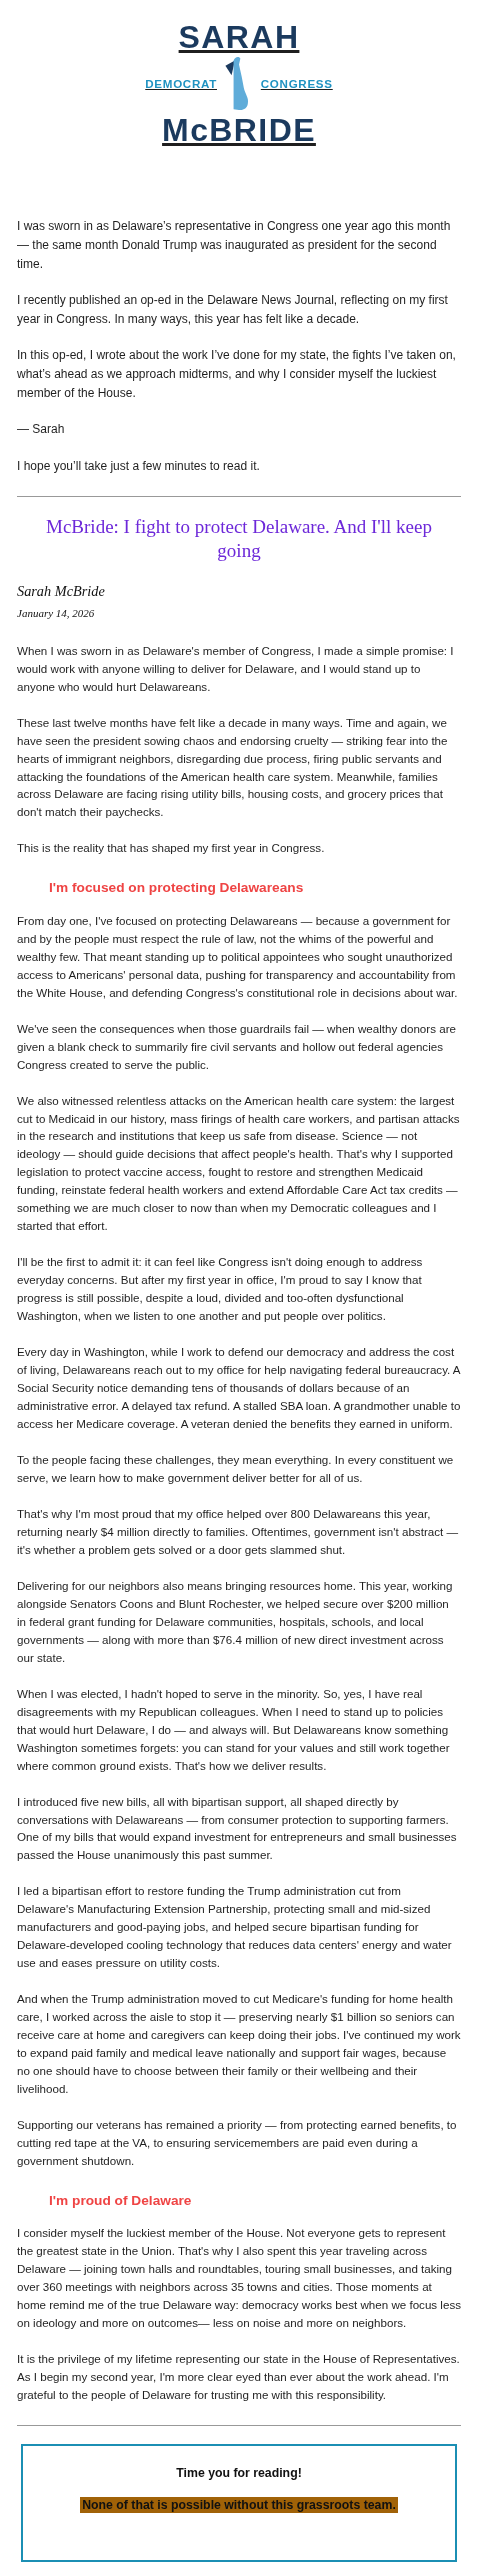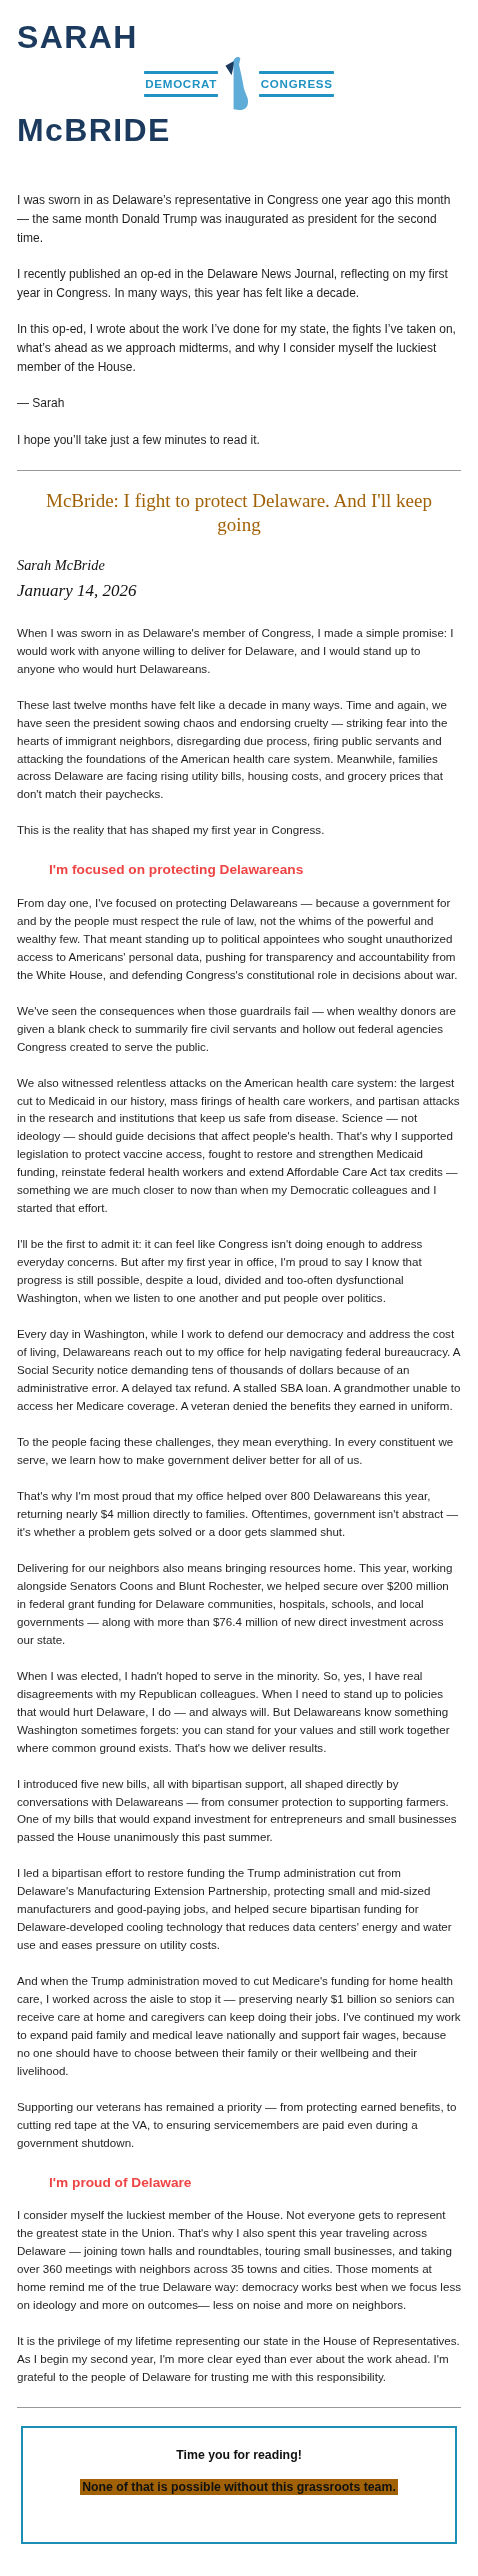--- a/index.html
+++ b/index.html
@@ -1,38 +1,38 @@
 <!DOCTYPE html>
 <html style="font-size:11px"><head>
 <meta charset="utf-8">
 <style>
   html,body{margin:0;padding:0;background:#ffffff;}
   body{width:478px;font-family:"Liberation Sans",sans-serif;color:#1f1f1f;}
   .email{width:444px;margin:0 auto;padding:20.5px 0 27px 0;}
 
   
-  .logo{width:100%;margin-bottom:44px;}
+  .logo{width:100%;text-align:center;margin-bottom:70px;text-decoration:underline;}
   .logo-top,.logo-bottom{font-weight:800;color:#1b3a5e;font-size:32px;letter-spacing:1.4px;line-height:1.05;}
   .logo-mid{display:flex;align-items:center;justify-content:center;gap:5.5px;margin:1.4px 0;}
-  .logo-side{display:flex;flex-direction:column;align-items:center;}
+  .logo-side{display:flex;flex-direction:row;align-items:center;}
   .logo-word{color:#2193c2;font-weight:700;font-size:11.6px;letter-spacing:0.7px;padding:3.4px 1.4px;}
   .logo-rule{height:2.7px;width:100%;background:#2193c2;border-radius:0.7px;}
   .state-wrap{position:relative;width:30px;height:57px;flex:0 0 auto;}
 
   
   .intro p{font-size:12px;line-height:1.55;margin:0 0 18px 0;}
 
   hr.sep{border:none;border-top:0.7px solid #999;margin:20.5px 0 18px 0;}
 
   
-  .headline{font-family:"Liberation Serif",serif;font-weight:400;font-size:19px;color:#a16207;
+  .headline{font-family:"Liberation Serif",serif;font-weight:400;font-size:19px;color:#6d28d9;
             text-align:center;margin:18px 6.8px 20.5px 6.8px;line-height:1.25;}
   .byline,.date{font-family:"Liberation Serif",serif;font-style:italic;text-align:left;color:#111;}
   .byline{font-size:14.3px;margin:0 0 6.8px 0;}
-  .date{font-size:17px;margin:4px 0 23px 0;}
+  .date{font-size:11px;margin:4px 0 23px 0;}
   .article p{font-size:11.6px;line-height:1.55;margin:0 0 18px 0;}
   .article h2{font-size:13.7px;font-weight:700;color:#ef4444;margin:23px 0 16.4px 0;padding-left:32px;}
 
   
   .thanks-box{border:2.7px solid #1b8fb4;margin:18px 4.1px 0 4.1px;padding:20.5px 29px 27px 29px;text-align:center;}
   .thanks-box h3{font-size:12.3px;font-weight:700;margin:0 0 18px 0;color:#111;}
   .thanks-box .tb-body{font-size:11.6px;line-height:1.55;margin:0 0 19px 0;}
   .tb-highlight{display:inline;background:#a16207;font-weight:700;font-size:12.3px;padding:1.4px 2.7px;color:#111;}
   .tb-highlight-wrap{margin:0 0 20.5px 0;}
 </style>

